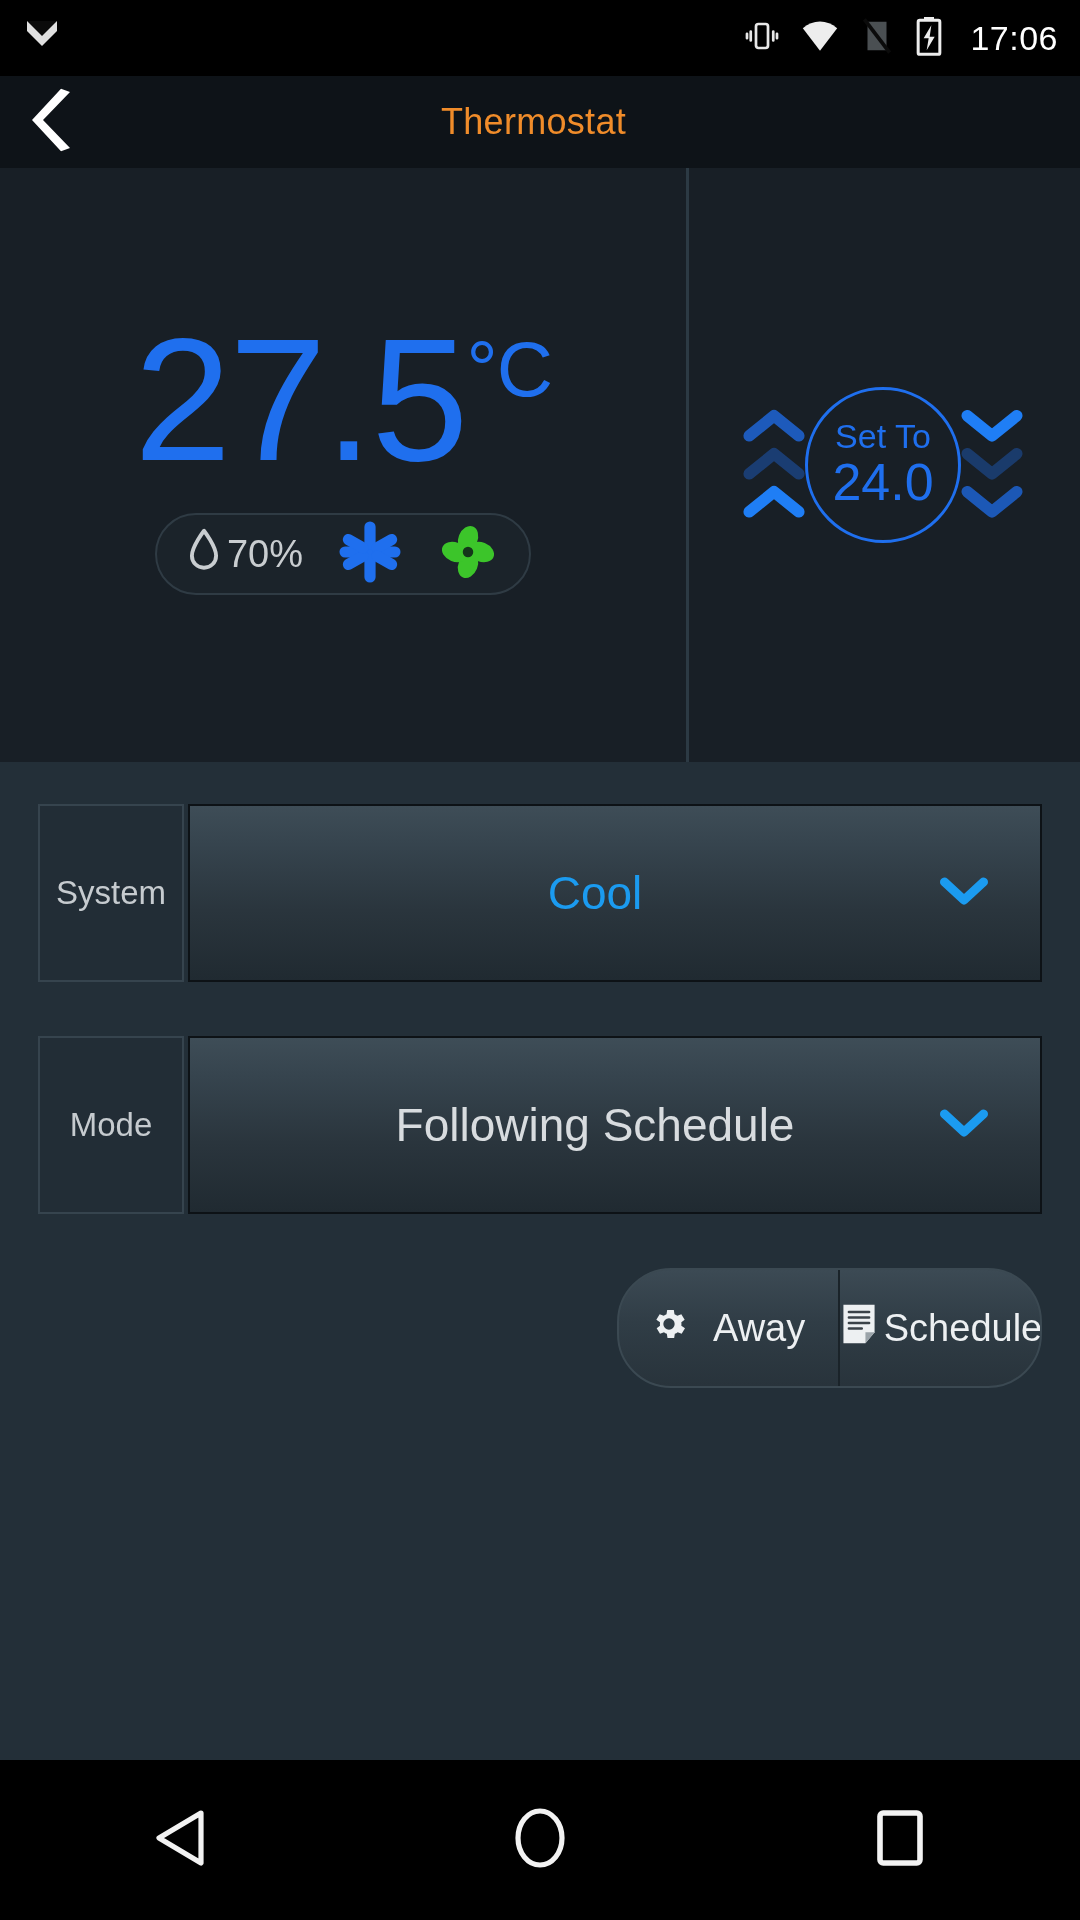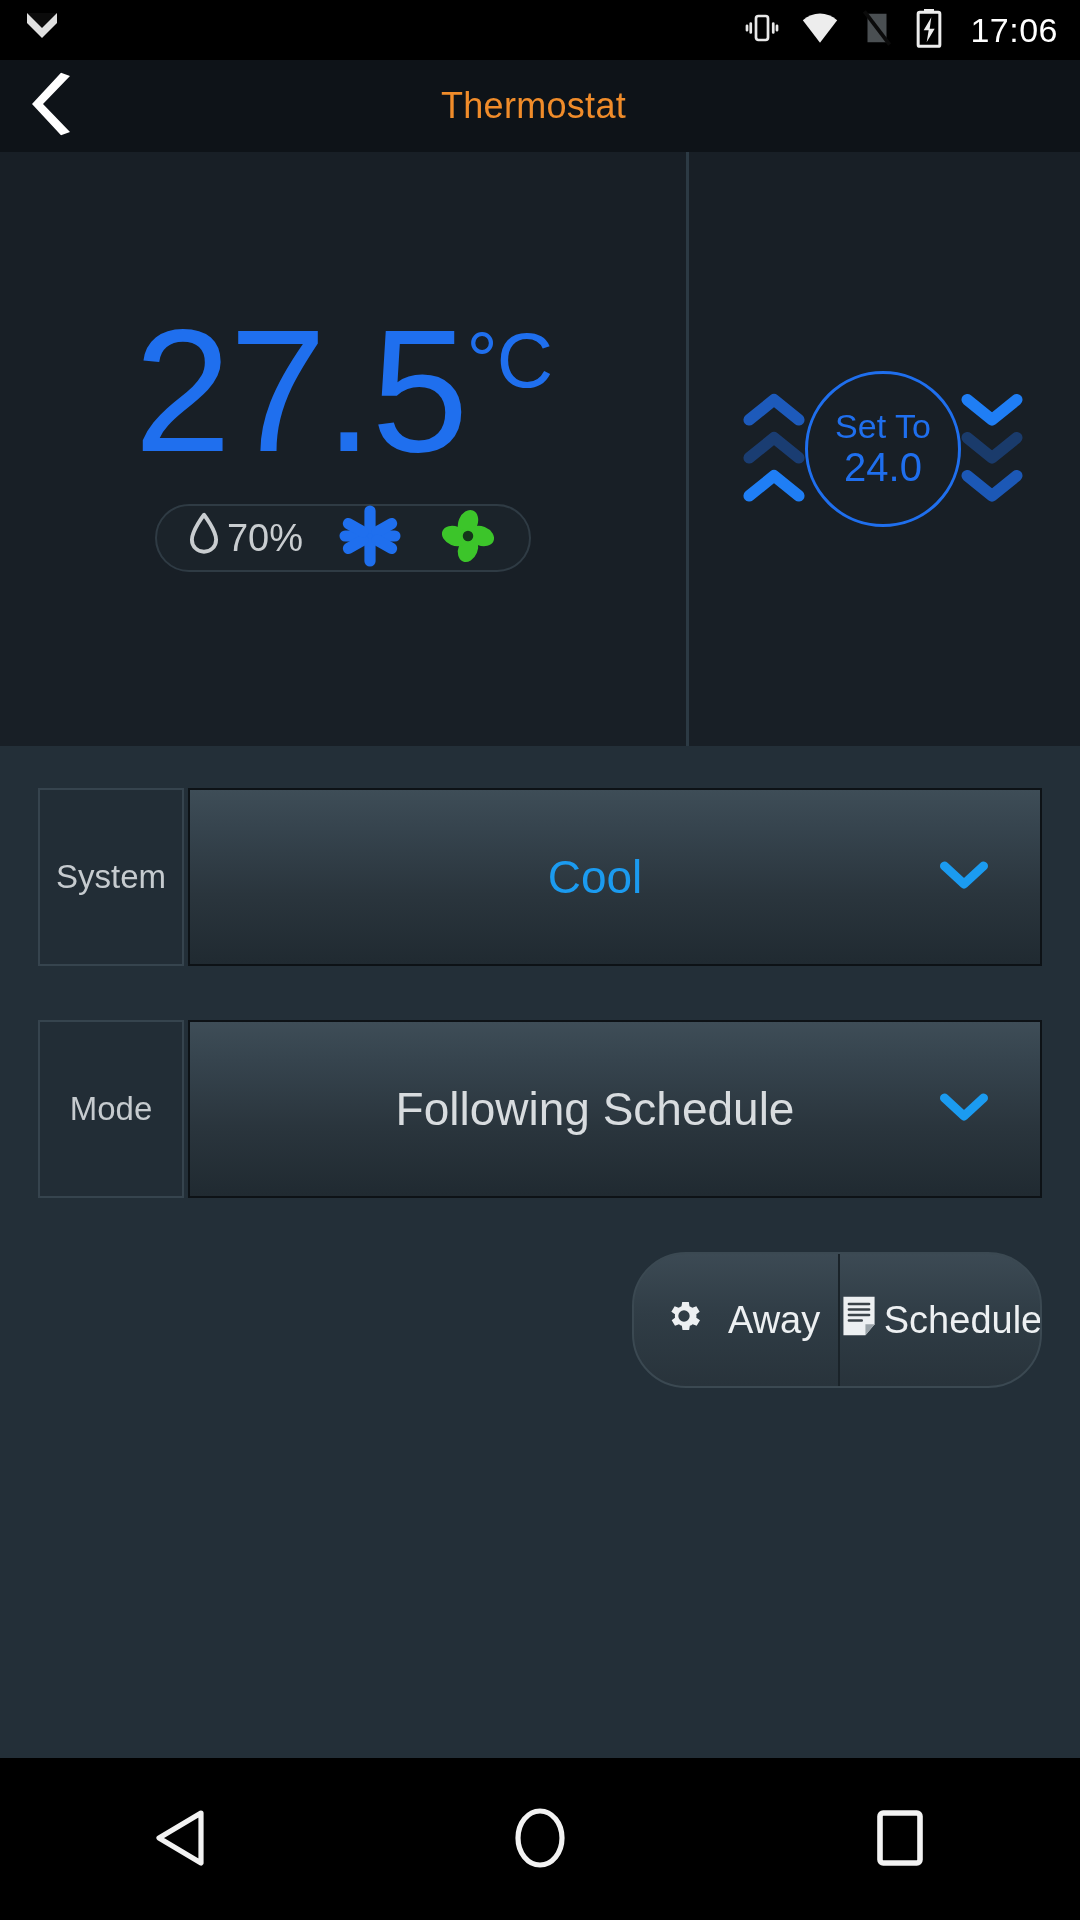--- a/index.html
+++ b/index.html
@@ -6,21 +6,21 @@
   html,body {
     width:1080px; height:1920px;
     background:#000;
     font-family:"Liberation Sans", sans-serif;
     overflow:hidden;
   }
   #screen { position:relative; width:1080px; height:1920px; }
 
   
   .statusbar {
-    height:60px; background:#000; display:flex; align-items:center;
+    height:76px; background:#000; display:flex; align-items:center;
     padding:0 22px; color:#e8e8e8;border-radius:20px;
   }
   .sb-left { display:flex; align-items:center; gap:10px; }
   .sb-right { margin-left:auto; display:flex; align-items:center; gap:20px; }
   .sb-clock { font-size:34px; color:#fff; letter-spacing:.5px; margin-left:6px; }
   .ic { display:block; }
 
   
   .appbar {
     height:92px; background:#0e1318; position:relative;
@@ -49,37 +49,37 @@
     flex:1; display:flex; 
     align-items:center; justify-content:center; gap:0;
   }
 
   .temp-row { display:flex; align-items:flex-start; line-height:1; margin-bottom:26px; }
   .temp-value { font-size:175px; color:#1f6fee; font-weight:400; letter-spacing:-2px; }
   .temp-unit  { font-size:78px; color:#1f6fee; margin-top:18px; letter-spacing:-1px; }
 
   .pill {
     border:2px solid #2f3b44; border-radius:60px;
-    height:68px; min-width:352px; padding:0 30px;
+    height:82px; min-width:352px; padding:0 30px;
     display:flex; align-items:center; justify-content:center; gap:34px;
     background:#1b232a;
   }
   .hum { display:flex; align-items:center; gap:6px; color:#c9cdd0; font-size:38px; }
 
   
   .chev-stack { display:flex; flex-direction:column; align-items:center; }
   .chev { display:block; }
   .setcircle {
     width:156px; height:156px; border-radius:50%;
     border:3px solid #1f6fee; display:flex; flex-direction:column;
     align-items:center; justify-content:center; color:#1f6fee;
     margin:46px 0;
   }
   .setcircle .lbl { font-size:34px; line-height:1.05; }
-  .setcircle .val { font-size:40px; line-height:1.1; }
+  .setcircle .val { font-size:52px; line-height:1.1; }
 
   
   .panel { background:#232f38; height:1012px; padding:42px 38px 0 38px; position:relative; }
   .row { display:flex; height:178px; margin-bottom:54px; }
   .row-label {
     flex:0 0 146px; border:2px solid #36444e; background:#222d36;
     display:flex; align-items:center; justify-content:center;
     color:#c6cbcf; font-size:33px;
   }
   .row-select {
@@ -89,23 +89,24 @@
   }
   .row-select .val {
     flex:1; text-align:center; font-size:46px; color:#d8dcdf; padding-right:40px;
   }
   .row-select .val.accent { color:#1b9bf0; }
   .sel-chev { position:absolute; right:52px; top:50%; transform:translateY(-50%); }
 
   
   .btnrow { display:flex; justify-content:flex-end; margin-top:12px; }
   .pillbtns {
-    display:flex; height:136px; border-radius:54px; overflow:hidden;
+    display:flex; height:120px; border-radius:54px; overflow:hidden;
     border:2px solid #3b4952;
     background:linear-gradient(to bottom,#3c4a54 0%,#303d46 45%,#28333b 100%);
+    gap:15px;
   }
   .pillbtn {
     display:flex; align-items:center; justify-content:center; gap:24px;
     padding:0 49px; color:#edf0f2; font-size:38px; cursor:pointer;
   }
   .pillbtn.away { width:204px; justify-content:space-between; padding:0 34px 0 30px; }
   .pillbtn.schedule { width:202px; gap:4px; border-left:2px solid #1a2329; }
 
   
   .navbar {

